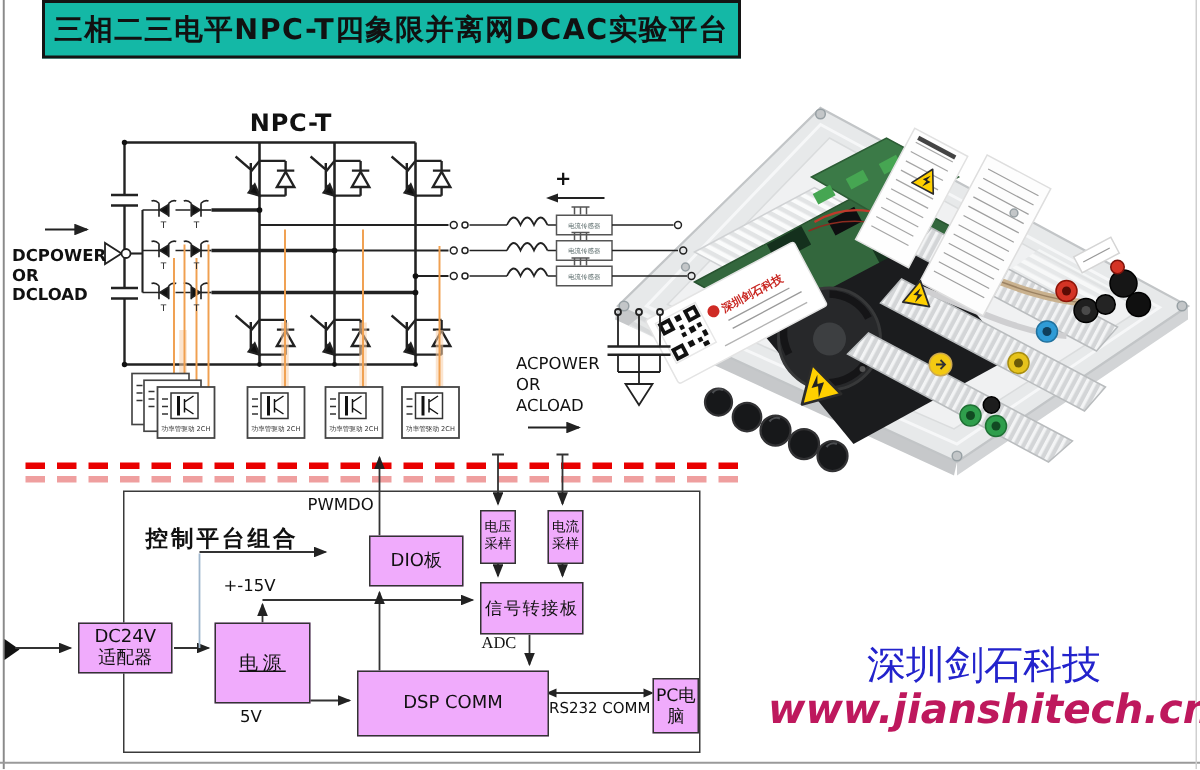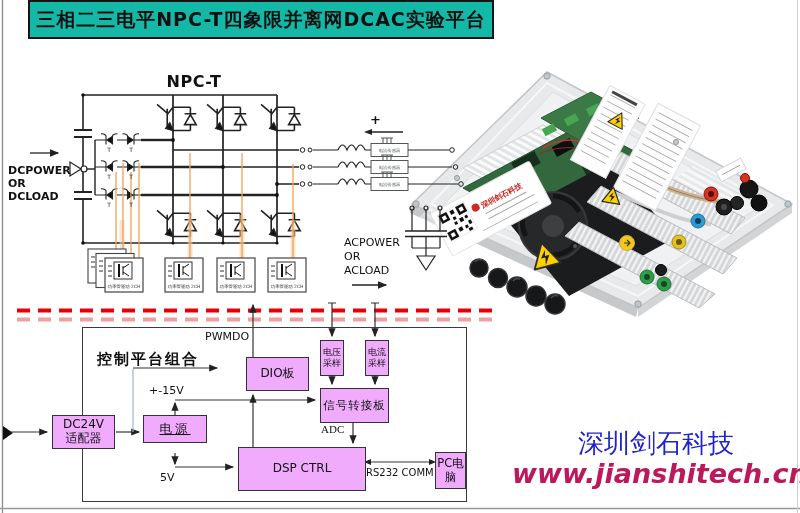--- a/index.html
+++ b/index.html
@@ -410,30 +410,30 @@
   <div class="lbl" style="left:97px;top:350px;font-size:15px;font-weight:bold;letter-spacing:2px;">控制平台组合</div>
   <div class="lbl" style="left:149px;top:384px;font-size:11px;">+-15V</div>
   <div class="lbl" style="left:160px;top:471px;font-size:11px;">5V</div>
   <div class="lbl" style="left:321px;top:423px;font-size:11px;font-family:Liberation Serif, serif;">ADC</div>
   <div class="lbl" style="left:366px;top:467px;font-size:10px;">RS232 COMM</div>
 
   <div class="box" style="left:52px;top:415px;width:63px;height:34px;font-size:12px;">
     <div>DC24V</div>
     <div>适配器</div>
   </div>
-  <div class="box" style="left:143px;top:415px;width:64px;height:28px;font-size:12.5px;letter-spacing:3px;text-decoration:underline;">电源</div>
+  <div class="box" style="left:143px;top:415px;width:64px;height:54px;font-size:12.5px;letter-spacing:3px;text-decoration:underline;">电源</div>
   <div class="box" style="left:222px;top:357px;width:63px;height:34px;font-size:12px;margin-left:24px;">DIO板</div>
   <div class="box" style="left:320px;top:340px;width:24px;height:36px;font-size:9px;line-height:11px;">
     <div>电压</div>
     <div>采样</div>
   </div>
   <div class="box" style="left:365px;top:340px;width:24px;height:36px;font-size:9px;line-height:11px;">
     <div>电流</div>
     <div>采样</div>
   </div>
   <div class="box" style="left:320px;top:388px;width:69px;height:35px;font-size:11.5px;letter-spacing:1px;">信号转接板</div>
-  <div class="box" style="left:238px;top:447px;width:128px;height:44px;font-size:12px;">DSP CTRL</div>
+  <div class="box" style="left:238px;top:447px;width:128px;height:44px;font-size:12px;">DSP COMM</div>
   <div class="box" style="left:435px;top:452px;width:31px;height:37px;font-size:11.5px;">PC电脑</div>
 
   <div class="brand" style="color:#2323cc;">深圳剑石科技</div>
   <div class="url" style="color:#be185d;font-style:italic;">www.jianshitech.cn</div>
 
 </div>
 
 </body></html>

